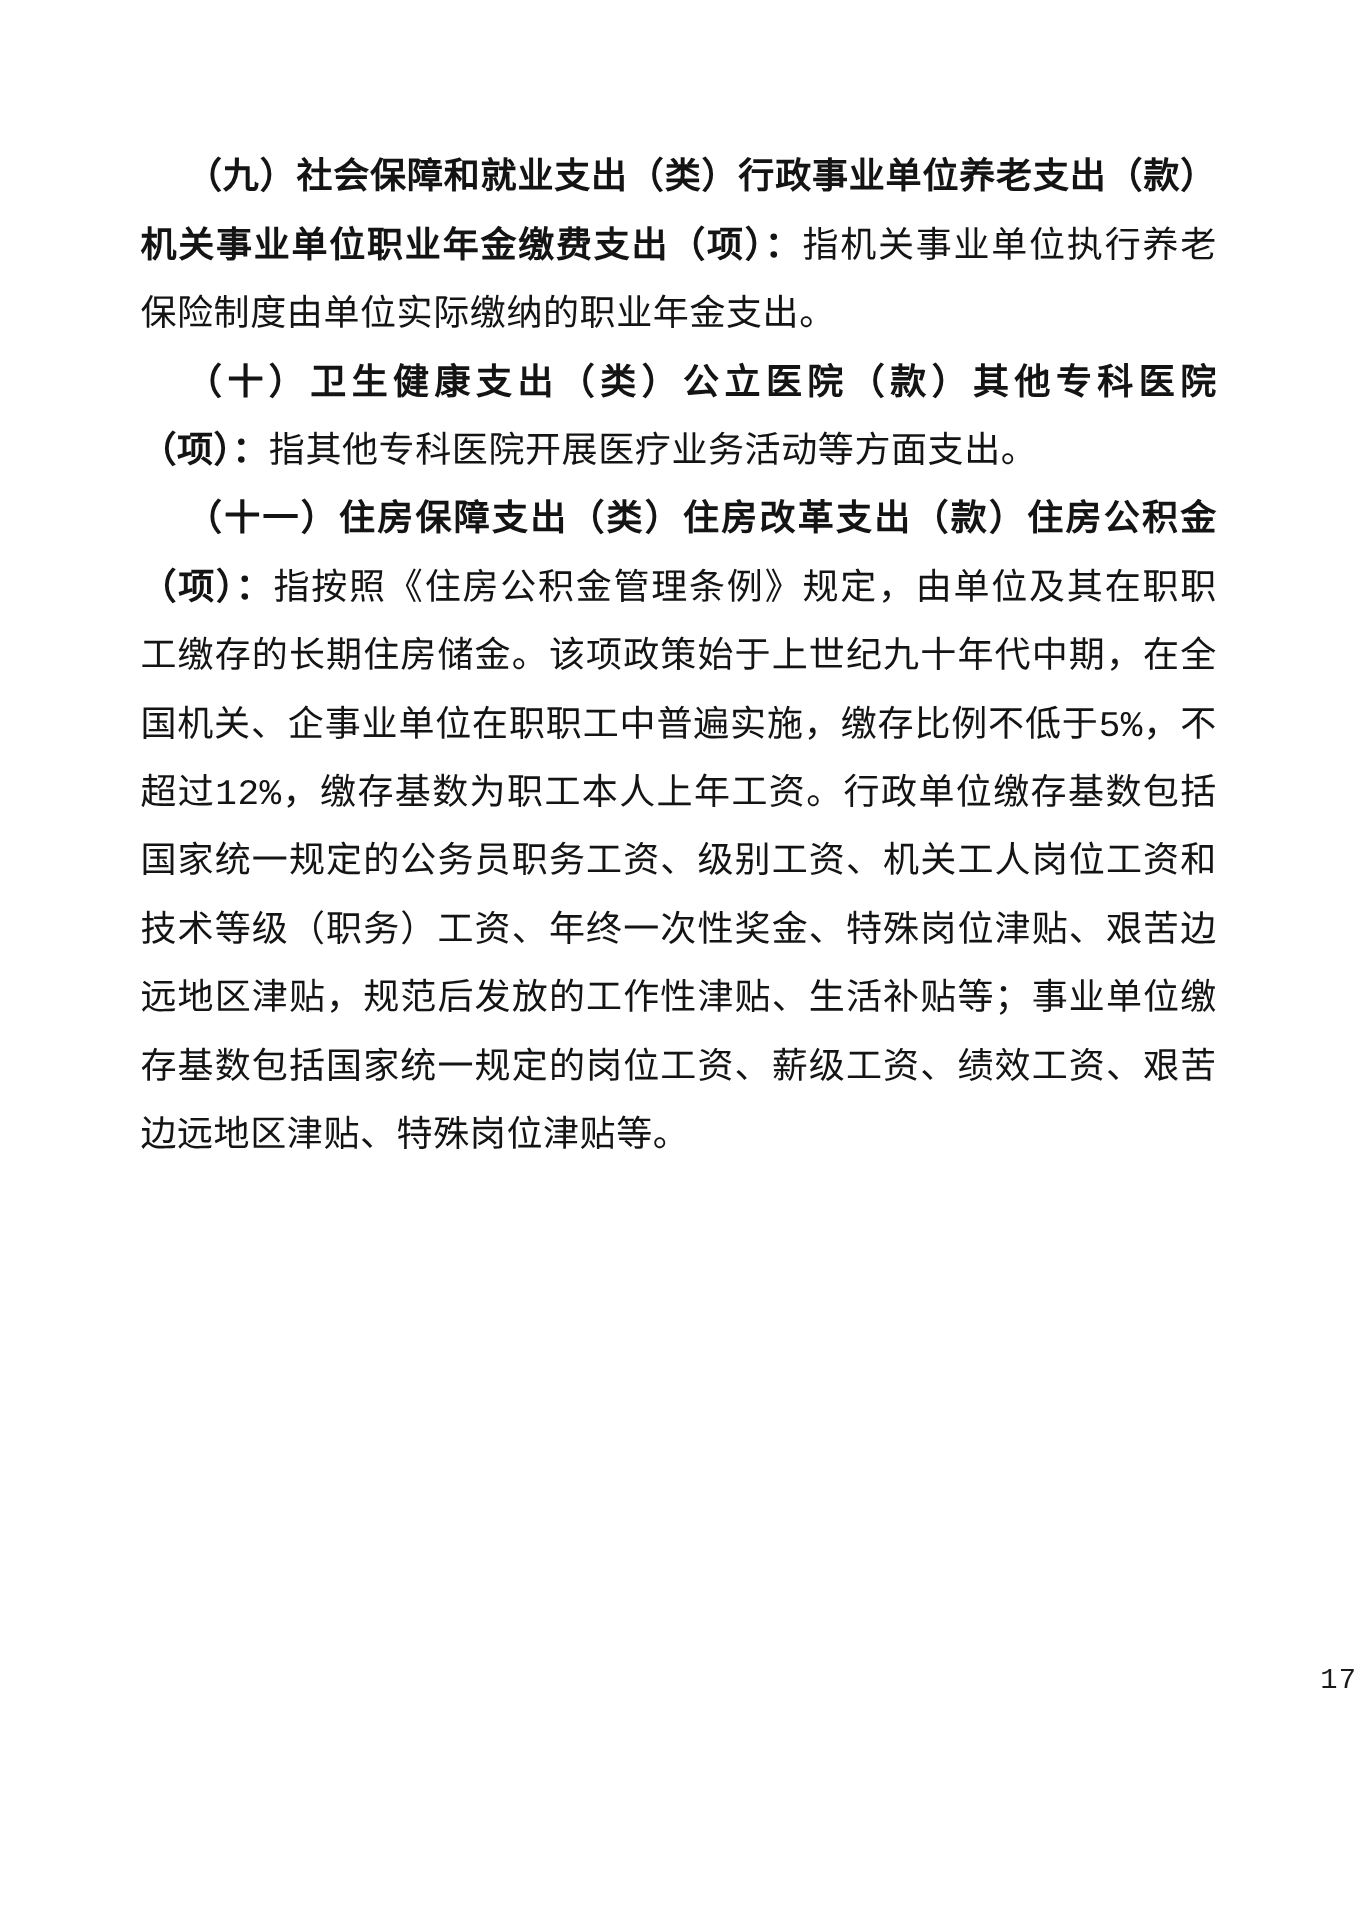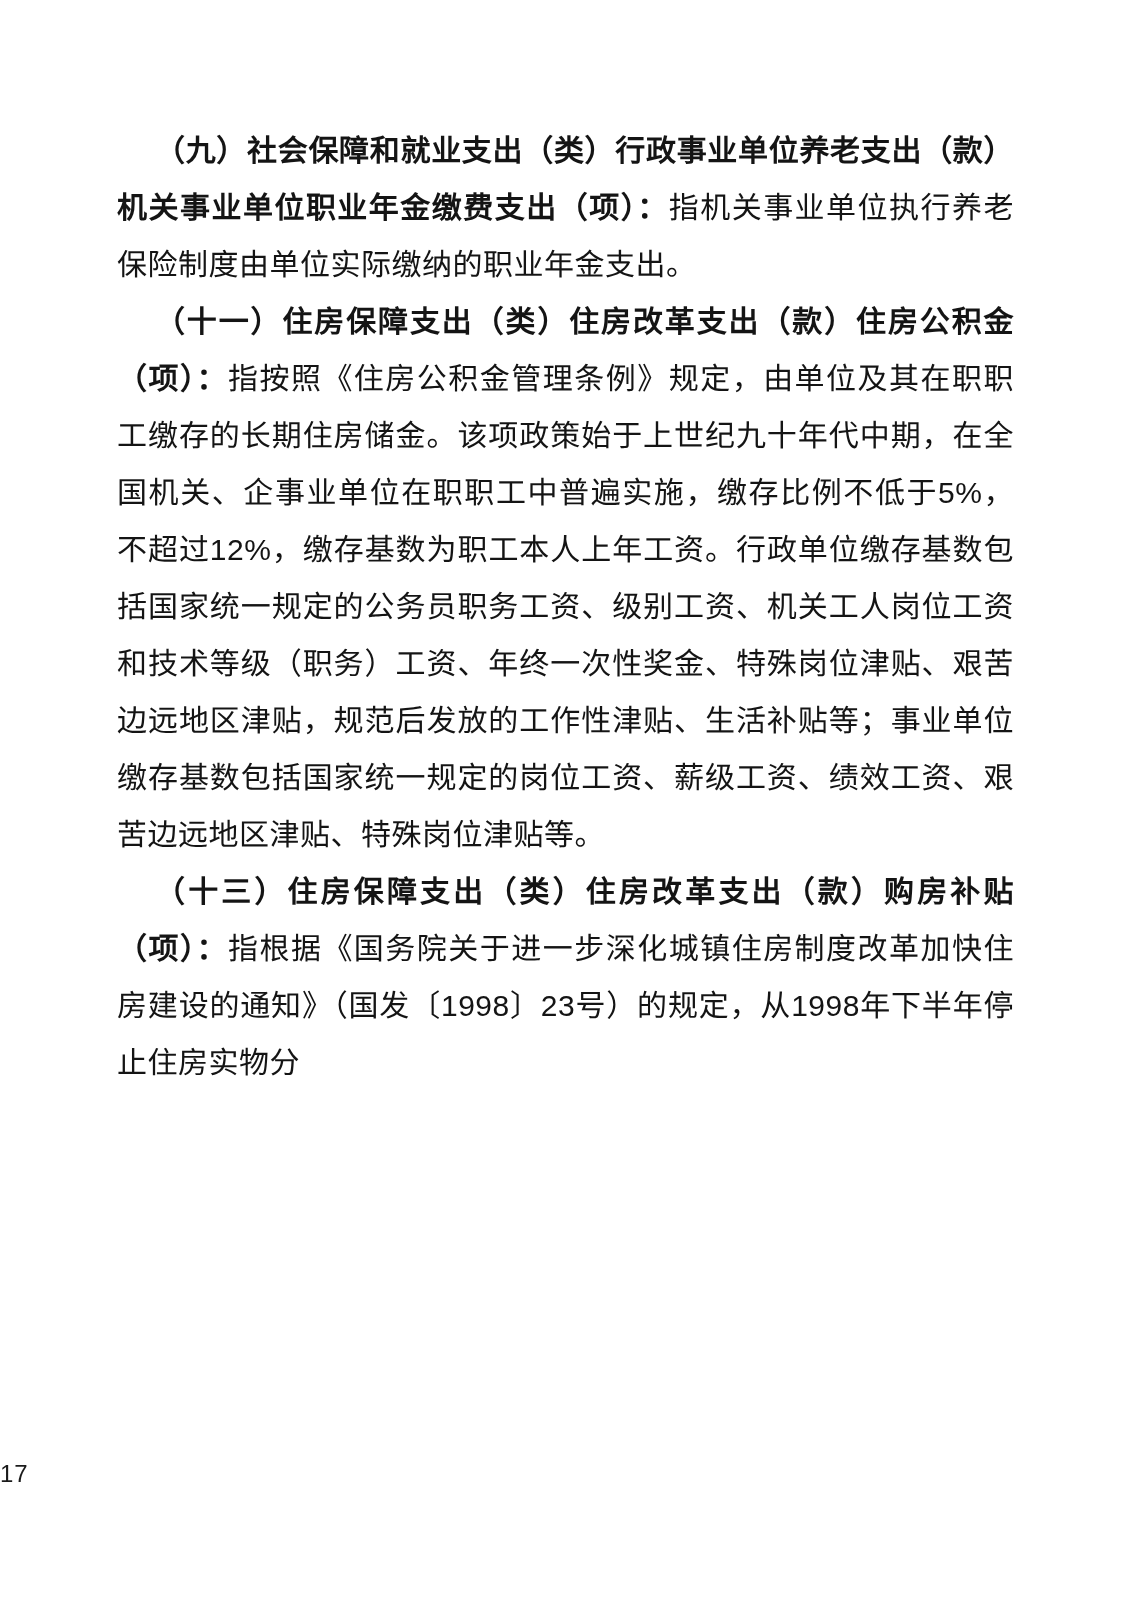--- a/index.html
+++ b/index.html
@@ -8,21 +8,21 @@
     padding: 0;
     background: #ffffff;
   }
   .page {
     position: relative;
     width: 1131px;
     height: 1600px;
     margin: 0 auto;
     background: #ffffff;
     overflow: hidden;
-    font-family: Liberation Sans, sans-serif;
+    font-family: Liberation Mono, monospace;
     padding-left: 26px;
   }
   .content {
     position: absolute;
     left: 117px;
     top: 122px;
     width: 897px;
   }
   p.para {
     margin: 0;
@@ -39,42 +39,42 @@
   }
   p.para .lead {
     font-weight: 700;
   }
   p.para .body-text {
     font-weight: 400;
   }
   .page-footer {
     position: absolute;
     left: 0;
-    top: 1460px;
+    top: 1388px;
     width: 100%;
-    text-align: left;
+    text-align: right;
   }
   .page-number {
     font-size: 24px;
     color: #1a1a1a;
     letter-spacing: 1px;
   }
 </style>
 </head>
 <body>
 
 <div class="page">
   <div class="content">
 
     <p class="para"><span class="lead">（九）社会保障和就业支出（类）行政事业单位养老支出（款）机关事业单位职业年金缴费支出（项）：</span><span class="body-text">指机关事业单位执行养老保险制度由单位实际缴纳的职业年金支出。</span></p>
 
+    <p class="para"><span class="lead">（十）卫生健康支出（类）公立医院（款）其他专科医院（项）：</span><span class="body-text">指其他专科医院开展医疗业务活动等方面支出。</span></p>
 
     <p class="para"><span class="lead">（十一）住房保障支出（类）住房改革支出（款）住房公积金（项）：</span><span class="body-text">指按照《住房公积金管理条例》规定，由单位及其在职职工缴存的长期住房储金。该项政策始于上世纪九十年代中期，在全国机关、企事业单位在职职工中普遍实施，缴存比例不低于5%，不超过12%，缴存基数为职工本人上年工资。行政单位缴存基数包括国家统一规定的公务员职务工资、级别工资、机关工人岗位工资和技术等级（职务）工资、年终一次性奖金、特殊岗位津贴、艰苦边远地区津贴，规范后发放的工作性津贴、生活补贴等；事业单位缴存基数包括国家统一规定的岗位工资、薪级工资、绩效工资、艰苦边远地区津贴、特殊岗位津贴等。</span></p>
 
 
-    <p class="para"><span class="lead">（十三）住房保障支出（类）住房改革支出（款）购房补贴（项）：</span><span class="body-text">指根据《国务院关于进一步深化城镇住房制度改革加快住房建设的通知》（国发〔1998〕23号）的规定，从1998年下半年停止住房实物分</span></p>
 
   </div>
 
   <div class="page-footer">
     <span class="page-number">17</span>
   </div>
 </div>
 
 </body></html>

